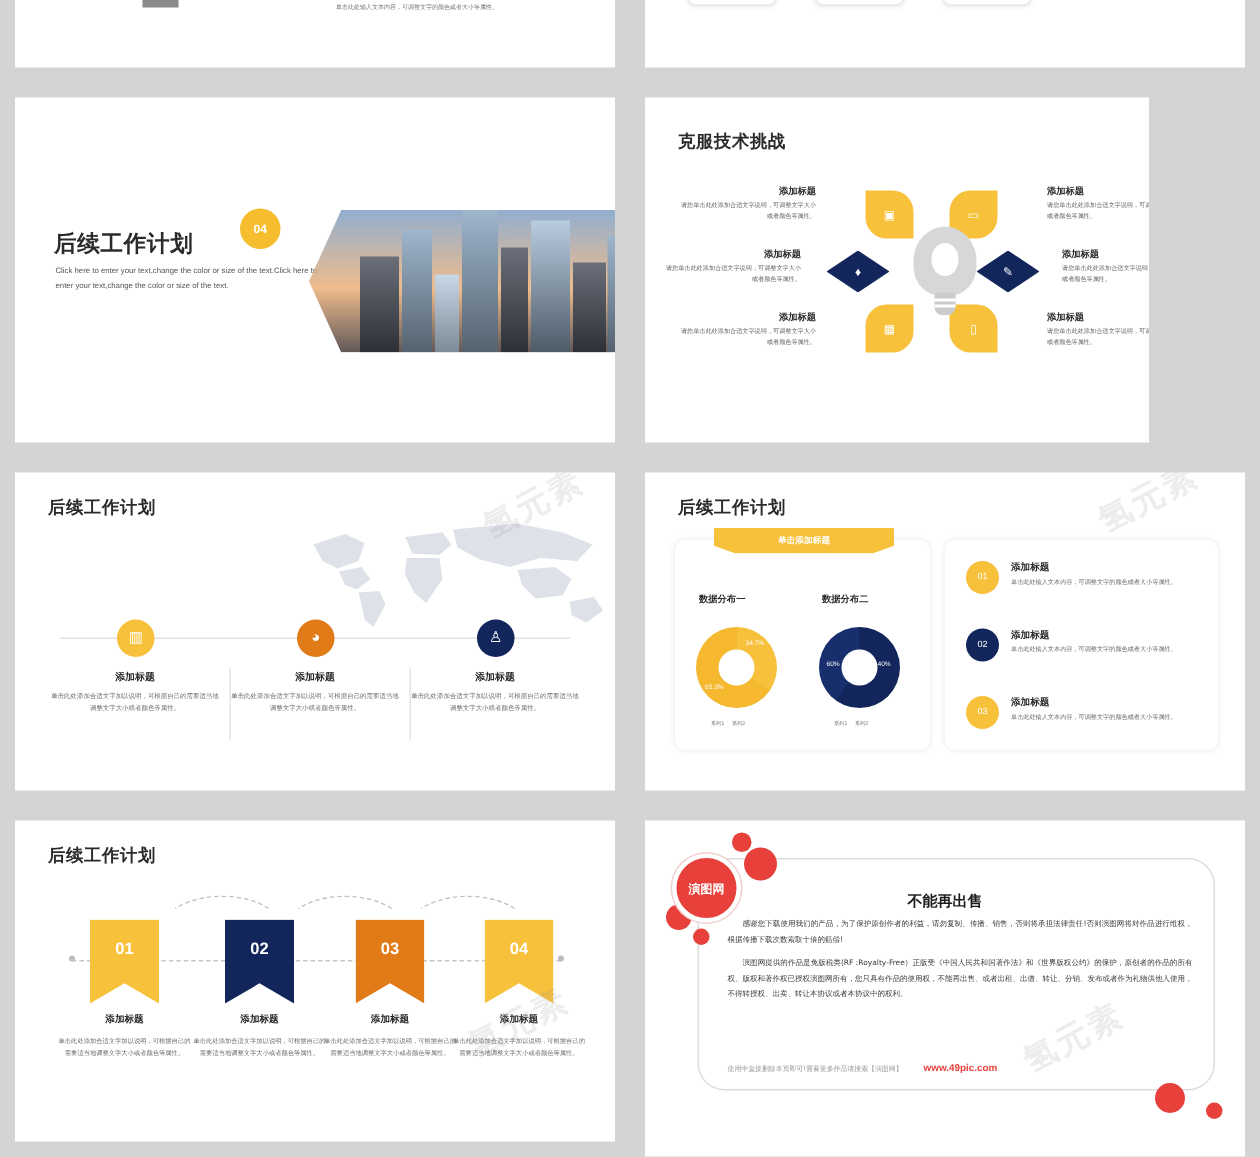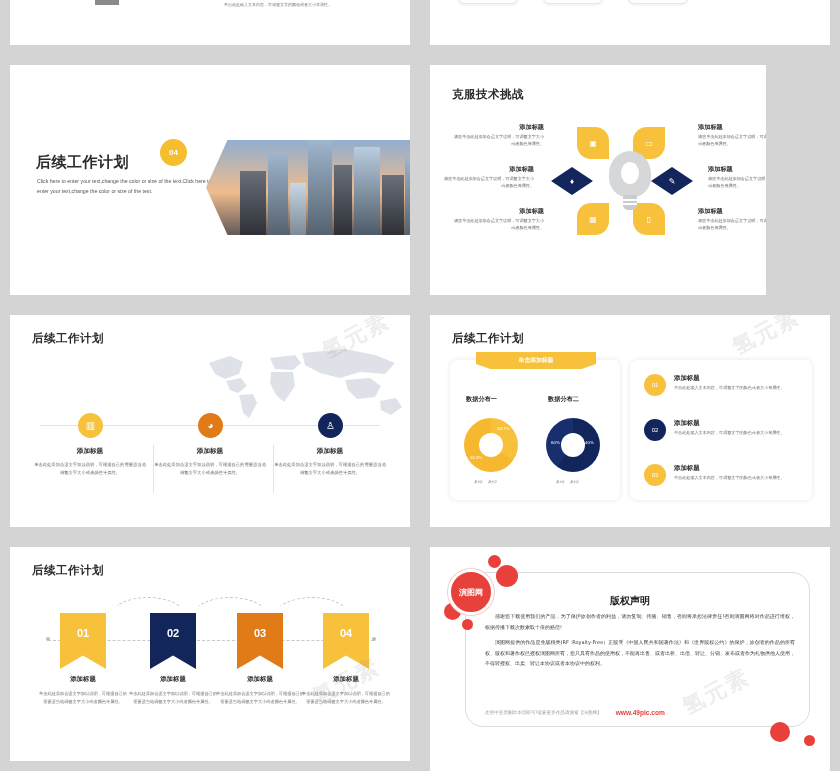--- a/index.html
+++ b/index.html
@@ -435,21 +435,21 @@
 
     <div class="blob" style="left:58px; top:8px; width:13px; height:13px;"></div>
     <div class="blob" style="left:66px; top:18px; width:22px; height:22px;"></div>
     <div class="blob" style="left:14px; top:56px; width:17px; height:17px;"></div>
     <div class="blob" style="left:32px; top:72px; width:11px; height:11px;"></div>
     <div class="blob" style="left:340px; top:175px; width:20px; height:20px;"></div>
     <div class="blob" style="left:374px; top:188px; width:11px; height:11px;"></div>
 
     <div class="logo-circ">演图网</div>
 
-    <div class="cp-title">版权声明</div>
+    <div class="cp-title">不能再出售</div>
     <div class="cp-body" style="text-indent:10px;">感谢您下载使用我们的产品，为了保护原创作者的利益，请勿复制、传播、销售，否则将承担法律责任!否则演图网将对作品进行维权，根据传播下载次数索取十倍的赔偿!</div>
     <div class="cp-body" style="top:90px; text-indent:10px;">演图网提供的作品是免版税类(RF :Royalty-Free）正版受《中国人民共和国著作法》和《世界版权公约》的保护，原创者的作品的所有权、版权和著作权已授权演图网所有，您只具有作品的使用权，不能再出售、或者出租、出借、转让、分销、发布或者作为礼物供他人使用，不得转授权、出卖、转让本协议或者本协议中的权利。</div>
 
     <div class="cp-foot">
       <span>使用中直接删除本页即可!需要更多作品请搜索【演图网】</span>
       <span class="cp-url">www.49pic.com</span>
     </div>
     <div class="wm" style="left:250px; top:130px;">氢元素</div>
   </div>
 

